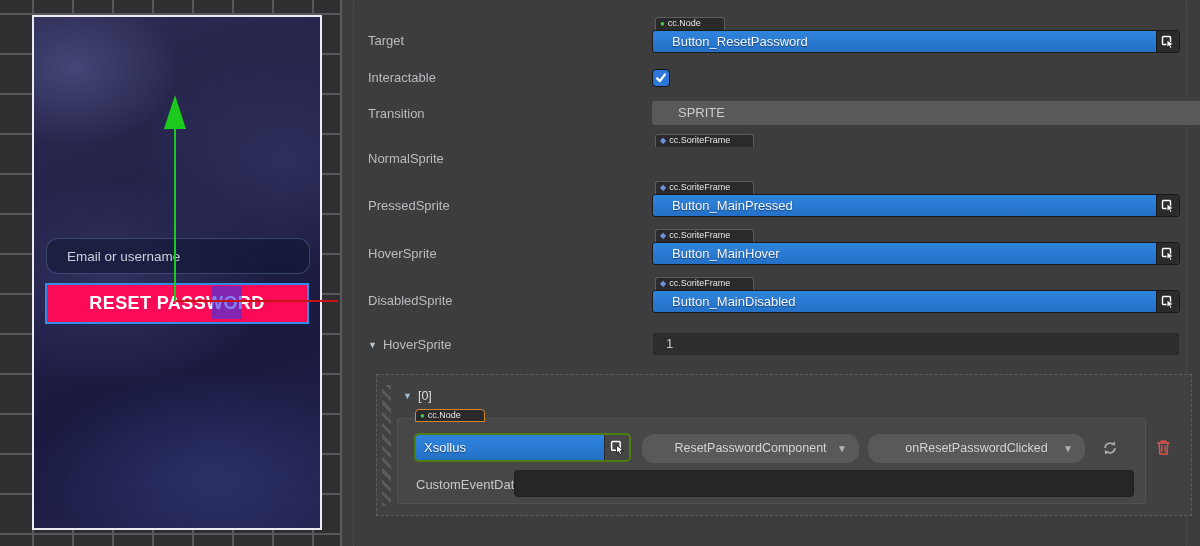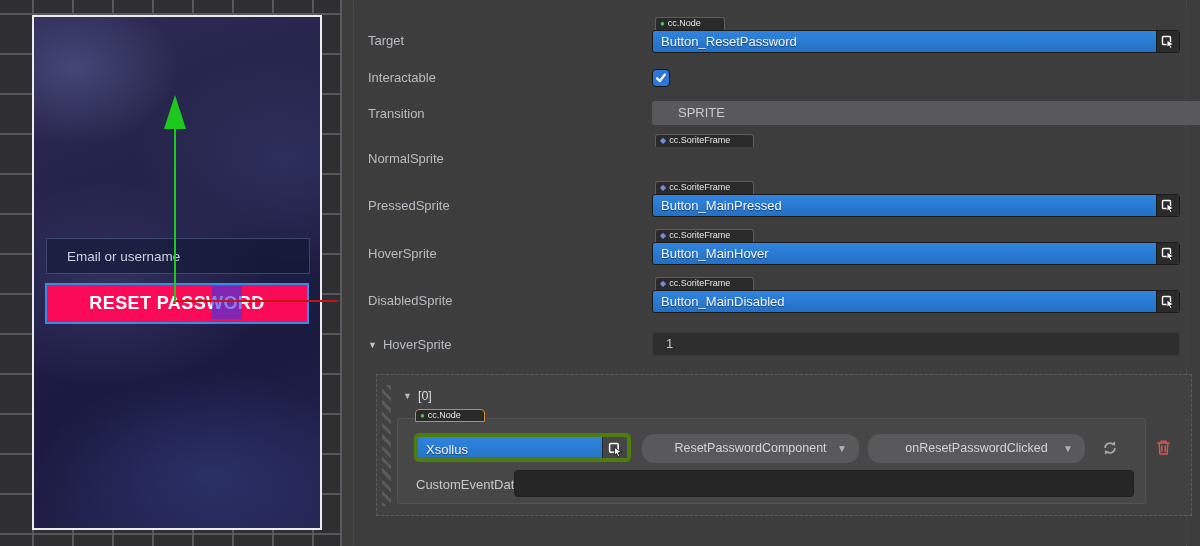--- a/index.html
+++ b/index.html
@@ -18,21 +18,21 @@
     border-right:2px solid #5a5a5e; }
   .canvas { position:absolute; left:32px; top:15px; width:290px; height:515px;
     border:2px solid #eceaf2;
     background:
       radial-gradient(ellipse 150px 110px at 14% 10%, rgba(105,105,165,.45), transparent 70%),
       radial-gradient(ellipse 210px 150px at 88% 28%, rgba(75,75,135,.30), transparent 70%),
       radial-gradient(ellipse 220px 150px at 28% 52%, rgba(90,85,150,.30), transparent 70%),
       radial-gradient(ellipse 250px 150px at 62% 90%, rgba(62,75,150,.38), transparent 70%),
       linear-gradient(160deg, #2b2b53 0%, #222249 38%, #1a1a41 68%, #23234e 100%); }
   .email-input { position:absolute; left:12px; top:221px; width:264px; height:36px;
-    background:rgba(14,21,49,.55); border:1px solid rgba(132,150,200,.35); border-radius:0;
+    background:rgba(14,21,49,.55); border:1px solid rgba(132,150,200,.35); border-radius:12px;
     color:#d6dae4; font-size:13.5px; padding-left:20px; outline:none; }
   .email-input::placeholder { color:#ccd1de; opacity:1; }
   .reset-btn { position:absolute; left:11px; top:266px; width:264px; height:41px;
     background:#fb0a58; border:2px solid #2f8fe8; color:#ffffff;
     font-weight:bold; font-size:18px; letter-spacing:.4px; text-align:center;
     line-height:37px; font-family:"Liberation Sans", sans-serif; }
   .gizmo-plane { position:absolute; left:178px; top:269px; width:30px; height:33px;
     background:rgba(55,55,230,.62); }
   .gizmo-red { position:absolute; left:175px; top:300px; width:163px; height:2px;
     background:#c81414; }
@@ -51,21 +51,21 @@
   .tri { color:#b9c4cc; font-size:9px; margin-right:6px; vertical-align:1px; }
 
   .badge { position:absolute; height:13px; line-height:11px; padding:0 23px 0 4px;
     background:#2a2a2b; border:1px solid #5c5c5c; border-bottom:none;
     border-radius:3px 3px 0 0; font-size:9px; color:#e6e6e6; white-space:nowrap; }
   .badge .dot { font-size:8px; margin-right:3px; }
   .dot-green { color:#44c944; } .dot-blue { color:#6f8fd8; }
 
   .objfield { position:absolute; left:308px; width:528px; height:23px;
     background:linear-gradient(#2f84dd, #2470c6); border:1px solid #1b1b1b; border-radius:3px;
-    color:#f4f6f9; font-size:13px; line-height:21px; padding-left:8px;
+    color:#f4f6f9; font-size:13px; line-height:21px; padding-left:19px;
     text-shadow:0 1px 1px rgba(0,0,0,.45); }
   .picker-box { position:absolute; right:0; top:0; width:23px; height:21px;
     background:#2b2b2b; border-left:1px solid #1b1b1b; border-radius:0 2px 2px 0;
     display:flex; align-items:center; justify-content:center; }
 
   .checkbox { position:absolute; left:308px; width:18px; height:18px; background:#2d77d8;
     border:1px solid #141414; border-radius:4px; display:flex; align-items:center; justify-content:center; }
 
   .dropdown-wide { position:absolute; left:308px; width:580px; height:24px; background:#59595b;
     border-radius:3px; color:#cbcbcd; font-size:13px; line-height:24px; padding-left:26px; }
@@ -80,21 +80,21 @@
     background:#414142; border:1px dashed #5c5c5d; }
   .hatch { position:absolute; left:5px; top:10px; width:9px; height:121px;
     background:repeating-linear-gradient(45deg, #5a5a5c 0 3px, transparent 3px 8px); }
   .ev-header { position:absolute; left:26px; top:14px; color:#dcdcde; font-size:12.5px; }
   .ev-header .tri { color:#a9bac6; }
   .event-panel { position:absolute; left:20px; top:43px; width:749px; height:86px;
     background:#474748; border:1px solid #525253; border-radius:2px; }
 
   .node-badge { left:17px; top:-10px; border:1px solid #d8862e; border-radius:4px 4px 0 0; background:#2a2a2b; }
   .node-field { position:absolute; left:16px; top:14px; width:217px; height:29px;
-    border:4px solid #4d7c0f; border-radius:5px; background:#4d7c0f; overflow:hidden; }
+    border:2px solid #4d7c0f; border-radius:5px; background:#4d7c0f; overflow:hidden; }
   .node-field .blue { position:absolute; left:0; top:0; width:188px; height:25px;
     background:linear-gradient(#2f84dd, #2470c6); color:#f4f6f9; font-size:13px;
     line-height:25px; padding-left:8px; text-shadow:0 1px 1px rgba(0,0,0,.45); }
   .node-field .picker-box { width:25px; height:25px; background:#454546; border-left:1px solid #2a2a2a; }
 
   .ev-dd { position:absolute; top:15px; width:217px; height:29px; background:#59595b;
     border-radius:12px; color:#d4d4d6; font-size:12.5px; line-height:29px; text-align:center; }
   .ev-dd .chev { position:absolute; right:12px; top:0; color:#b2b2b4; font-size:10px; }
   .dd-component { left:244px; } .dd-handler { left:470px; }
 

